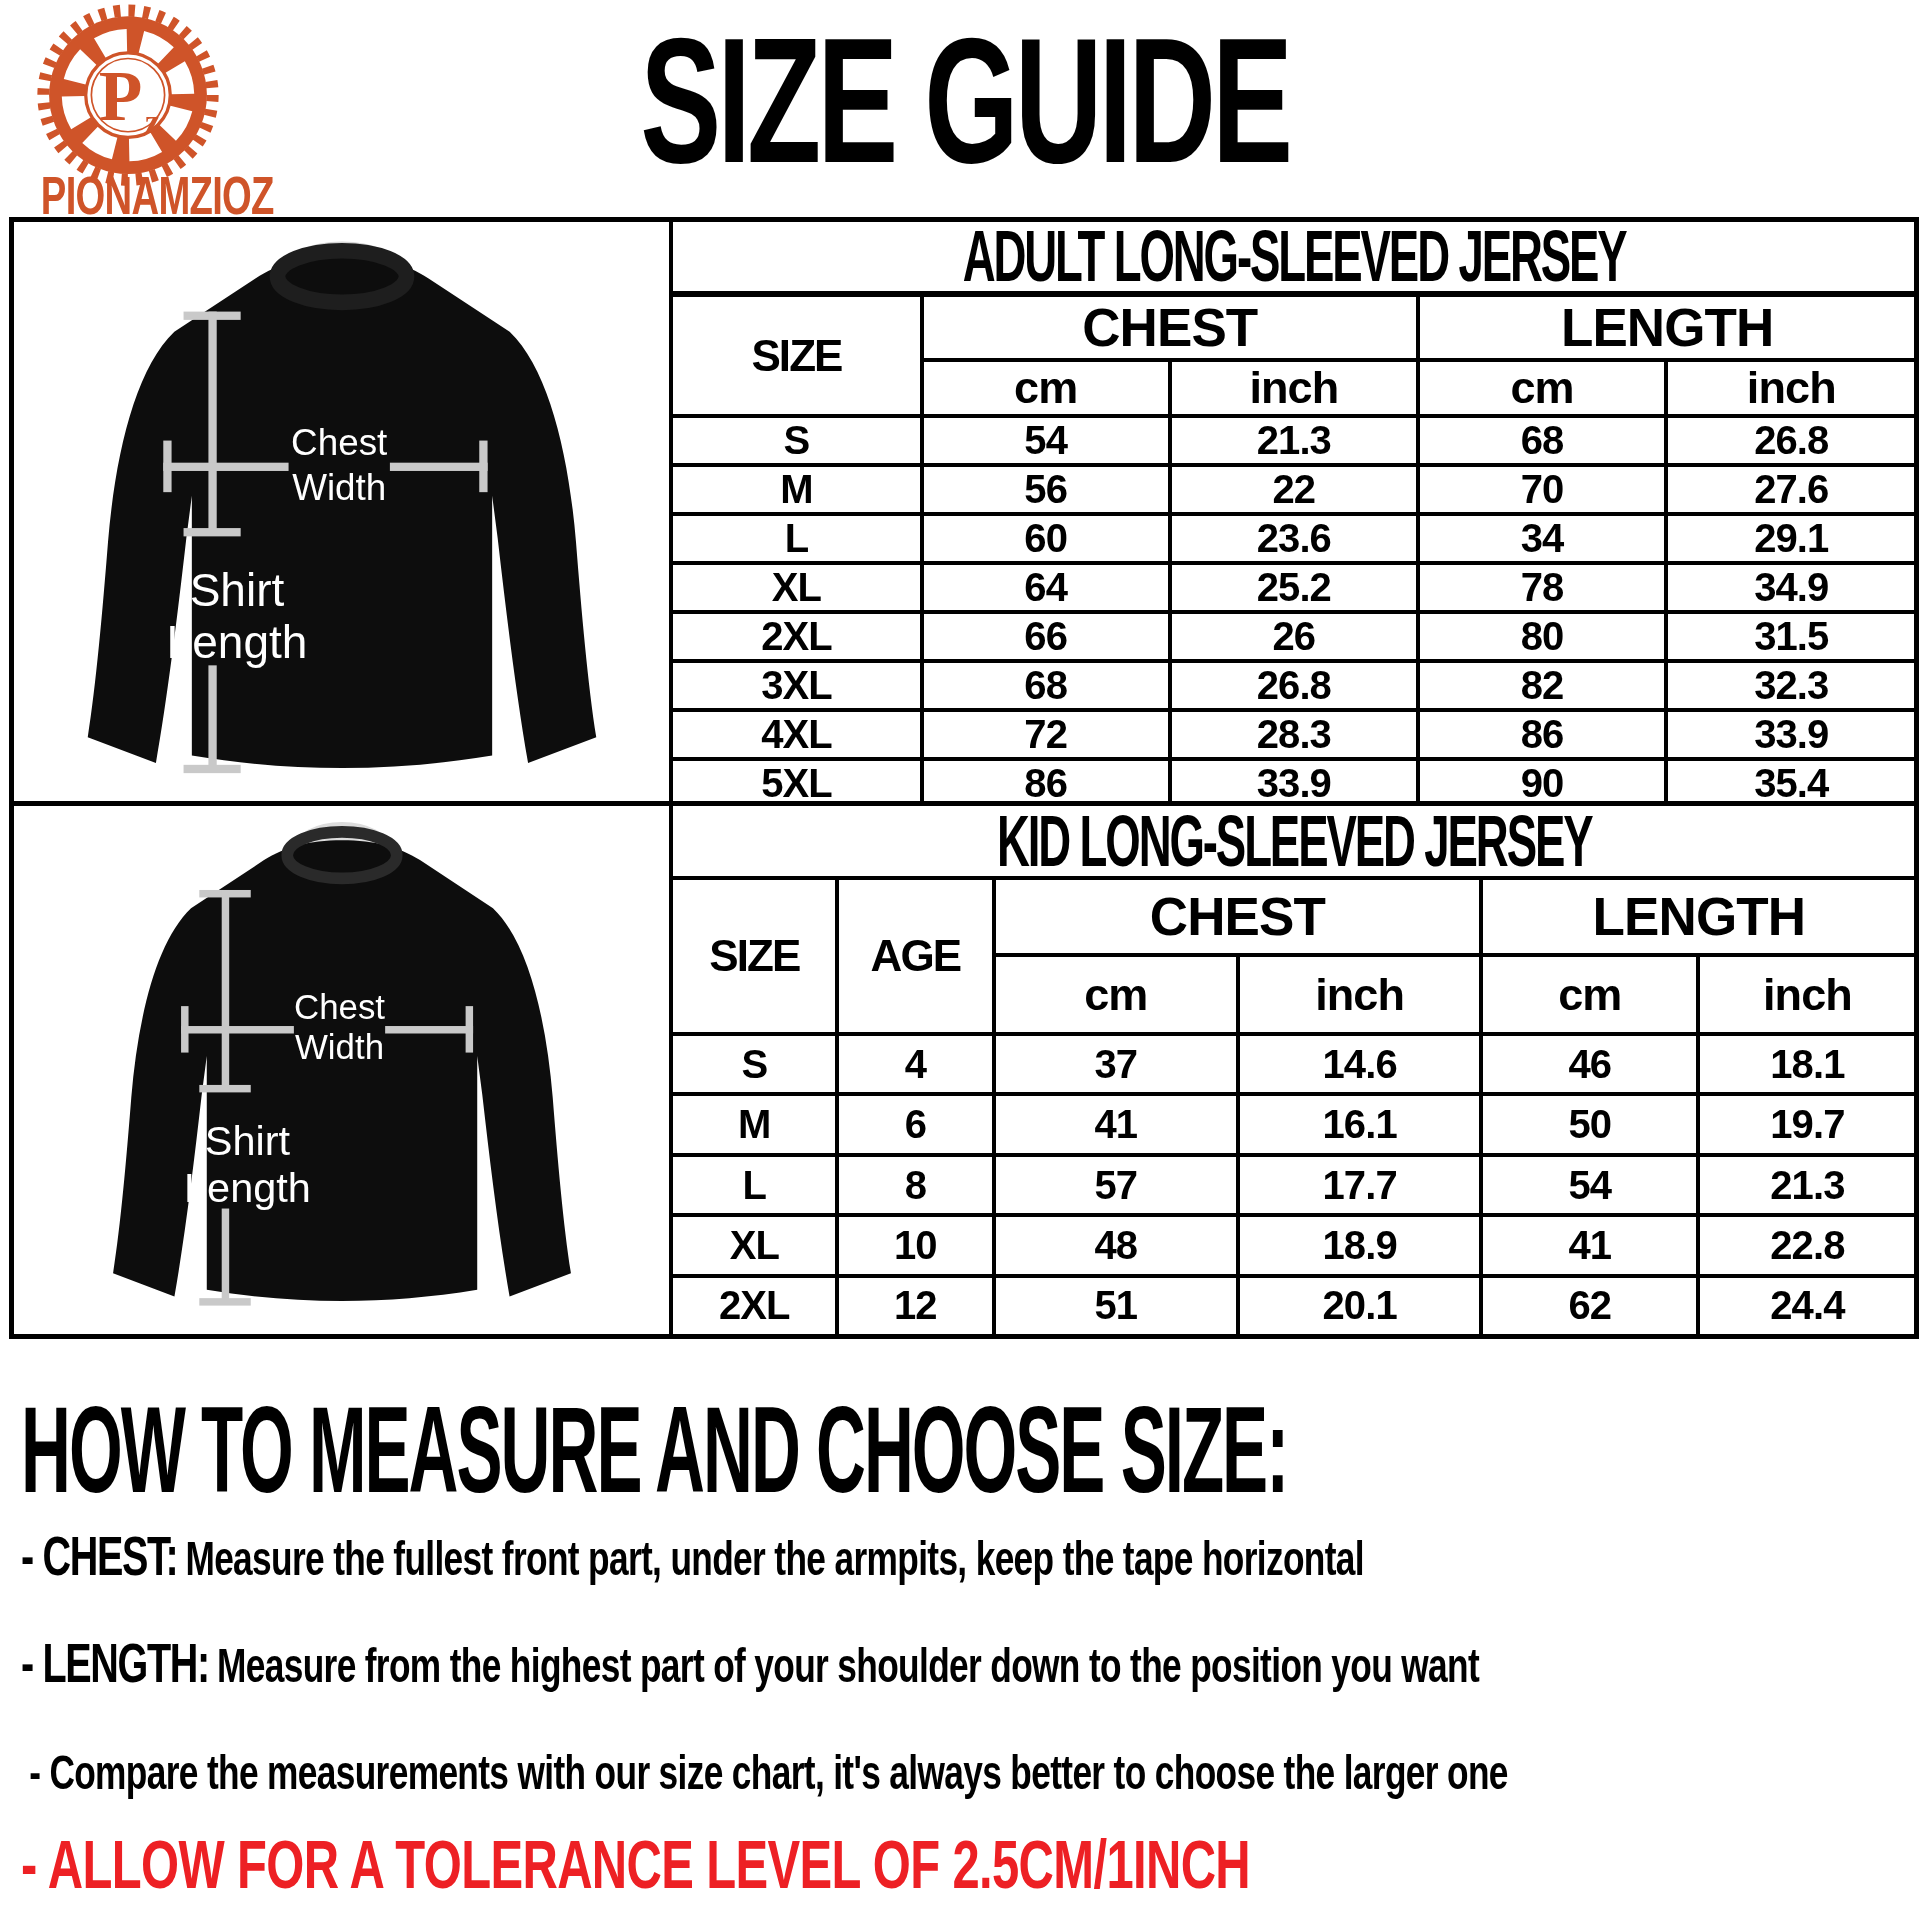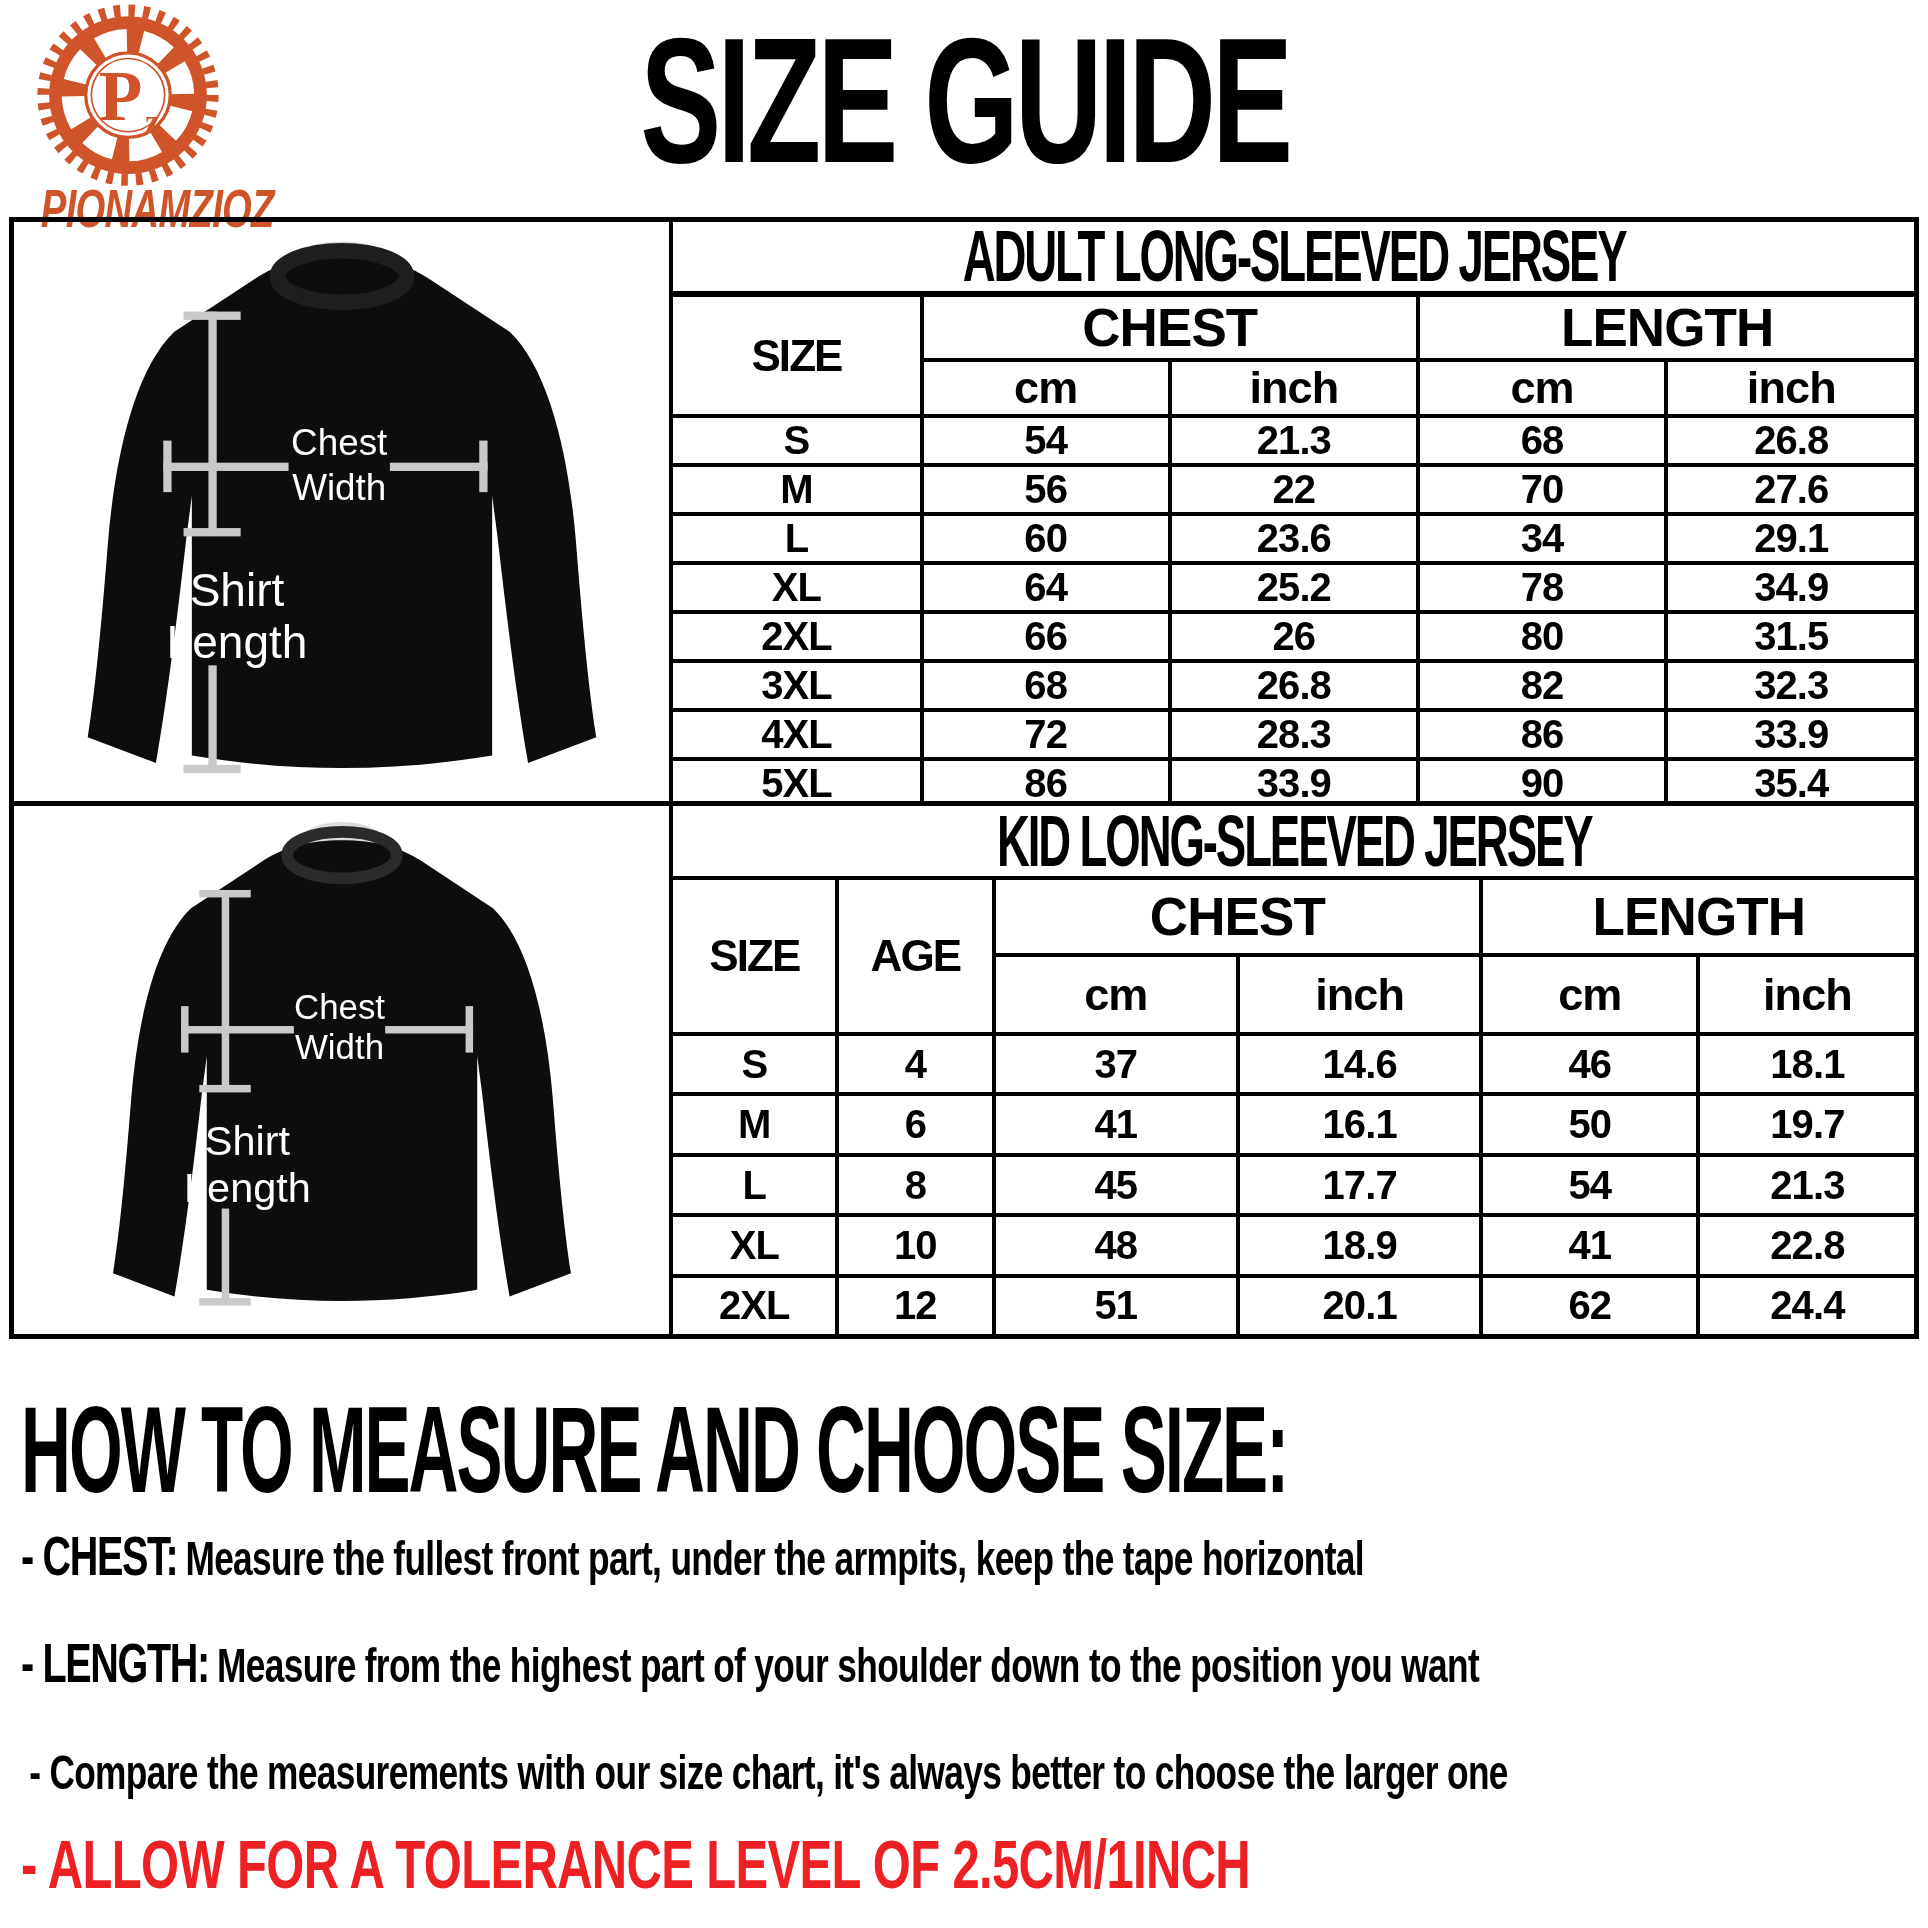--- a/index.html
+++ b/index.html
@@ -1,21 +1,21 @@
 <!DOCTYPE html>
 <html style="font-size:15px"><head>
 <meta charset="utf-8">
 <style>
   html,body{margin:0;padding:0;background:#ffffff;}
   body{width:1928px;height:1928px;position:relative;overflow:hidden;
        font-family:"Liberation Sans",sans-serif;color:#000;}
 
   
   .logo-wrap{position:absolute;left:32px;top:3.8px;width:192px;height:186px;}
-  .brand-name{position:absolute;left:7.5px;top:181px;width:241px;text-align:center;white-space:nowrap;font-style:italic;}
+  .brand-name{position:absolute;left:7.5px;top:168px;width:241px;text-align:center;white-space:nowrap;}
   .brand-name span{display:inline-block;font-size:49px;font-weight:700;letter-spacing:-0.9px;
        color:#cf5429;transform:scale(0.78,1.08);transform-origin:center;}
   .page-title{position:absolute;left:395px;top:24.5px;width:1139px;text-align:center;white-space:nowrap;}
   .page-title span{display:inline-block;font-size:143px;font-weight:700;letter-spacing:-4.7px;
        line-height:151px;transform:scale(0.85,1.24);transform-origin:center;}
 
   
   .sizebox{position:absolute;left:9.4px;top:217px;width:1910px;height:1122px;
        border:5.6px solid #000;box-sizing:border-box;display:grid;
        grid-template-columns:659px 1fr;grid-template-rows:584px 1fr;}
@@ -262,21 +262,21 @@
         <td class="data-cell">M</td>
         <td class="data-cell">6</td>
         <td class="data-cell">41</td>
         <td class="data-cell">16.1</td>
         <td class="data-cell">50</td>
         <td class="data-cell">19.7</td>
       </tr>
       <tr>
         <td class="data-cell">L</td>
         <td class="data-cell">8</td>
-        <td class="data-cell">45</td>
+        <td class="data-cell">57</td>
         <td class="data-cell">17.7</td>
         <td class="data-cell">54</td>
         <td class="data-cell">21.3</td>
       </tr>
       <tr>
         <td class="data-cell">XL</td>
         <td class="data-cell">10</td>
         <td class="data-cell">48</td>
         <td class="data-cell">18.9</td>
         <td class="data-cell">41</td>

